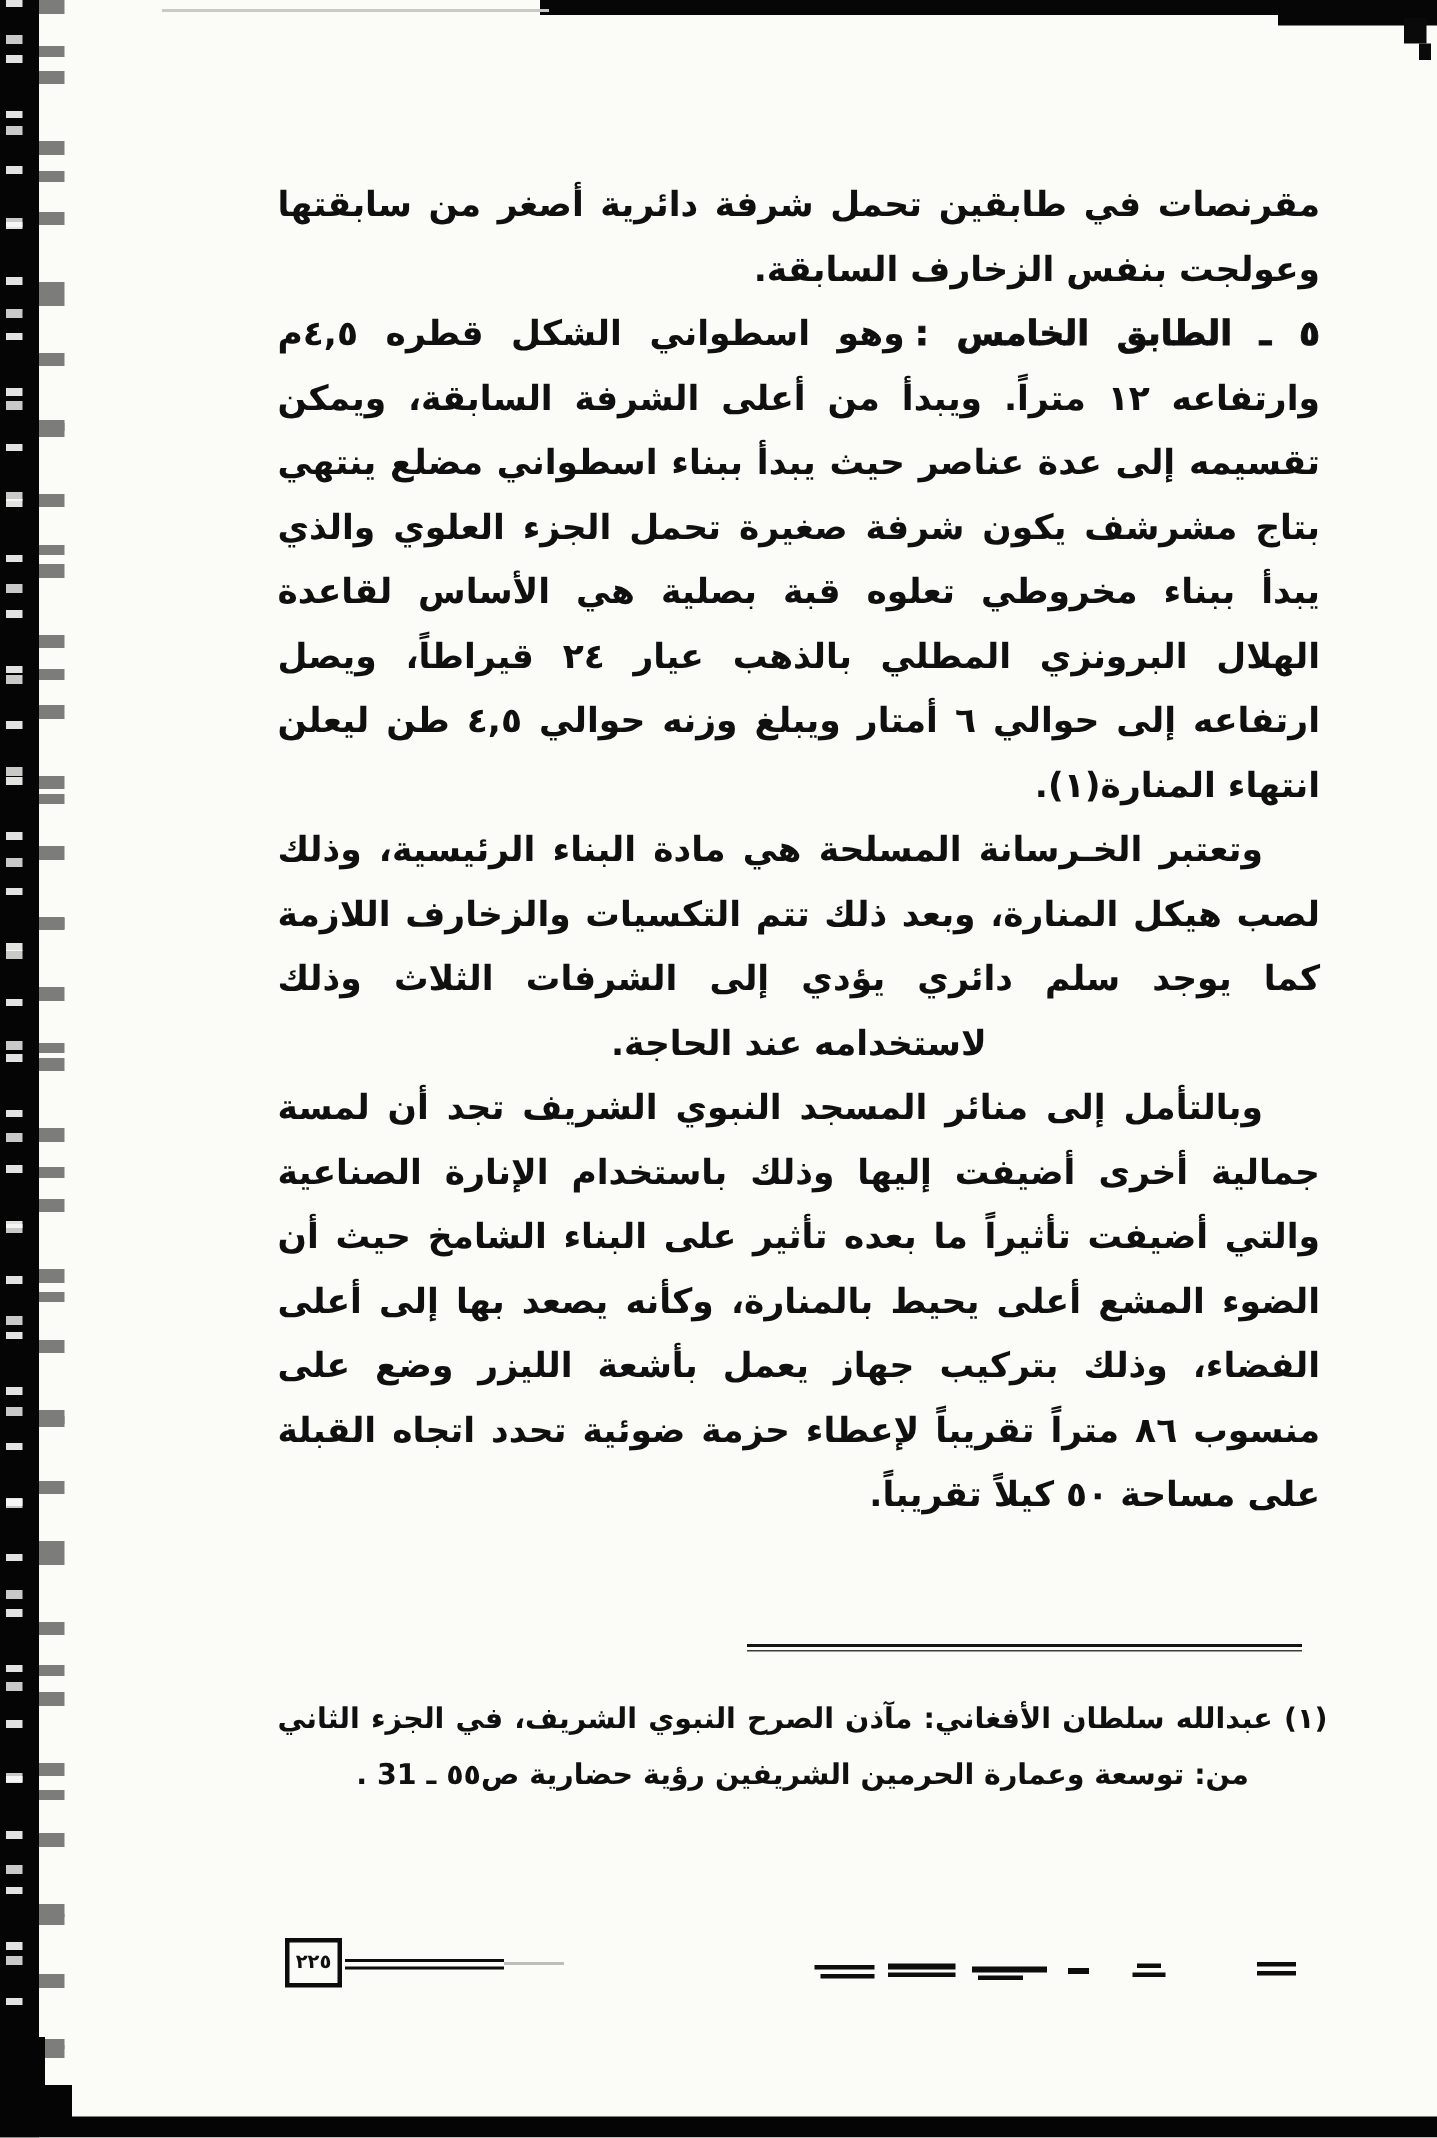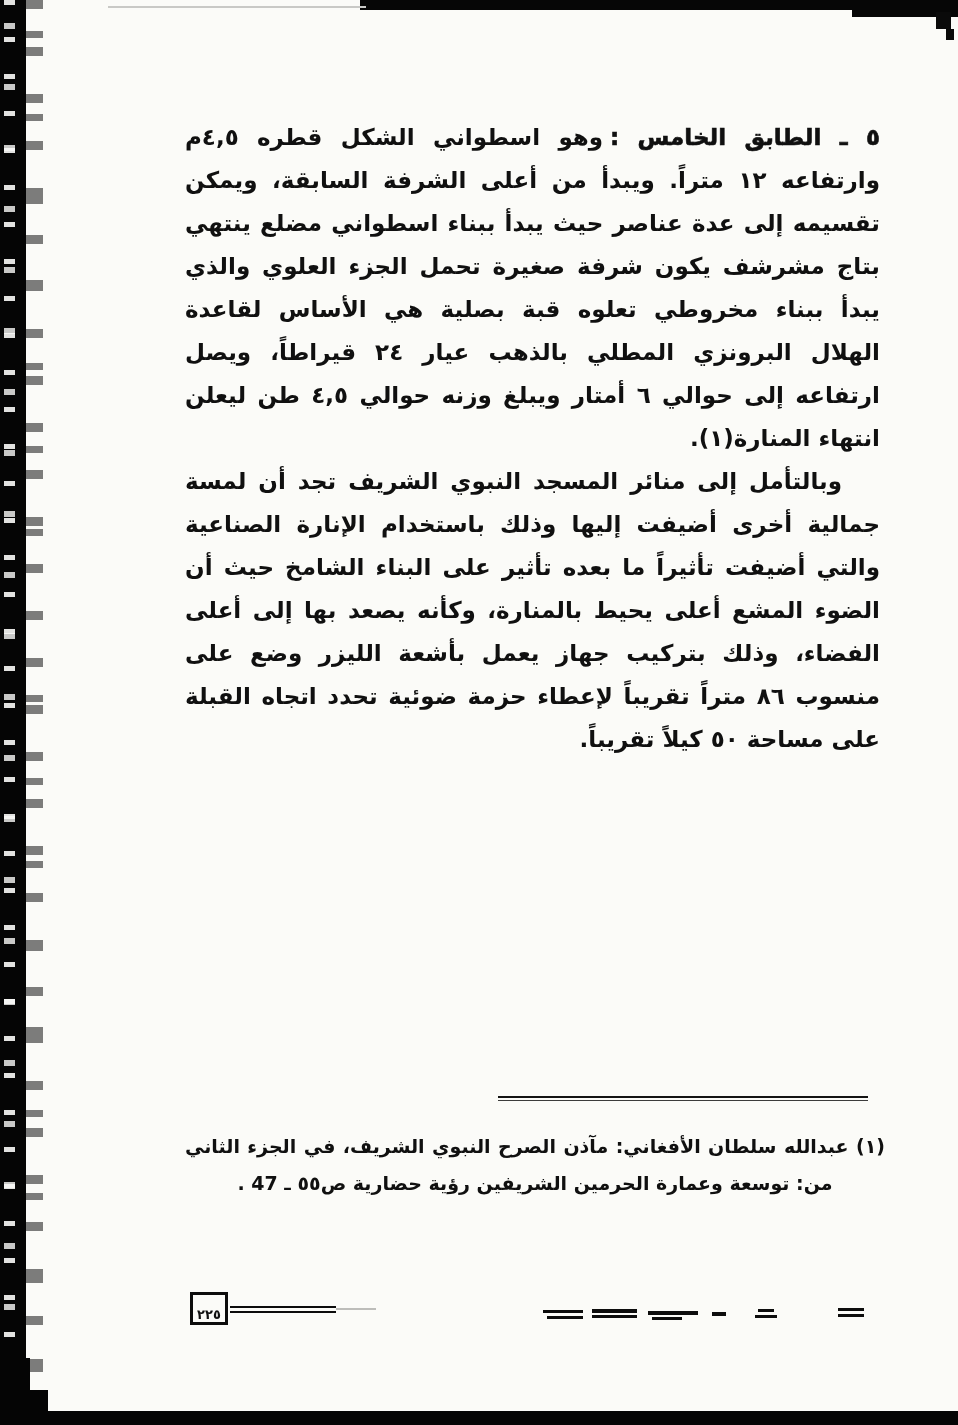--- a/index.html
+++ b/index.html
@@ -64,21 +64,21 @@
     direction:rtl;
   }
   .fn { text-align:justify; }
   .fn1 { text-align-last:center; }
   .fn2 { text-indent:70px; }
 
   
   .page-num-box {
     left:190px; top:1292px; width:38px; height:33px;
     border:3px solid #0c0c0c; background:#fbfbf8;
-    display:flex; align-items:flex-end; justify-content:center;
+    display:flex; align-items:center; justify-content:center;
     font-size:13px; font-weight:bold; letter-spacing:1px;
     direction:rtl;
   }
   .page-num-rule-a { left:230px; top:1306px; width:106px; height:2px; background:#0c0c0c; }
   .page-num-rule-b { left:230px; top:1311px; width:106px; height:2px; background:#0c0c0c; }
   .page-num-rule-faint { left:336px; top:1308px; width:40px; height:2px; background:#bdbdba; }
 
   
   .bleed { background:#0d0d0d; }
   .bl1  { left:543px; top:1310px; width:40px; height:3px; }
@@ -102,27 +102,29 @@
 <div class="abs top-strip-main"></div>
 <div class="abs top-strip-corner"></div>
 <div class="abs top-faint-line"></div>
 <div class="abs top-right-mark-a"></div>
 <div class="abs top-right-mark-b"></div>
 <div class="abs bottom-strip"></div>
 <div class="abs bottom-left-blob-a"></div>
 <div class="abs bottom-left-blob-b"></div>
 
 <main class="abs text-block">
+  <p class="par">مقرنصات في طابقين تحمل شرفة دائرية أصغر من سابقتها وعولجت بنفس الزخارف السابقة.</p>
   <p class="par"><span class="lead">٥ ـ الطابق الخامس :</span><span>وهو اسطواني الشكل قطره ٤,٥م وارتفاعه ١٢ متراً. ويبدأ من أعلى الشرفة السابقة، ويمكن تقسيمه إلى عدة عناصر حيث يبدأ ببناء اسطواني مضلع ينتهي بتاج مشرشف يكون شرفة صغيرة تحمل الجزء العلوي والذي يبدأ ببناء مخروطي تعلوه قبة بصلية هي الأساس لقاعدة الهلال البرونزي المطلي بالذهب عيار ٢٤ قيراطاً، ويصل ارتفاعه إلى حوالي ٦ أمتار ويبلغ وزنه حوالي ٤,٥ طن ليعلن انتهاء المنارة(١).</span></p>
+  <p class="par indent center-last">وتعتبر الخـرسانة المسلحة هي مادة البناء الرئيسية، وذلك لصب هيكل المنارة، وبعد ذلك تتم التكسيات والزخارف اللازمة كما يوجد سلم دائري يؤدي إلى الشرفات الثلاث وذلك لاستخدامه عند الحاجة.</p>
   <p class="par indent">وبالتأمل إلى منائر المسجد النبوي الشريف تجد أن لمسة جمالية أخرى أضيفت إليها وذلك باستخدام الإنارة الصناعية والتي أضيفت تأثيراً ما بعده تأثير على البناء الشامخ حيث أن الضوء المشع أعلى يحيط بالمنارة، وكأنه يصعد بها إلى أعلى الفضاء، وذلك بتركيب جهاز يعمل بأشعة الليزر وضع على منسوب ٨٦ متراً تقريباً لإعطاء حزمة ضوئية تحدد اتجاه القبلة على مساحة ٥٠ كيلاً تقريباً.</p>
 </main>
 
 <div class="abs fn-separator"></div>
 <div class="abs footnotes">
-  <p class="fn fn1"><span>(١)</span> <span>عبدالله سلطان الأفغاني: مآذن الصرح النبوي الشريف، في الجزء الثاني من: توسعة وعمارة الحرمين الشريفين رؤية حضارية ص٥٥ ـ 47 .</span></p>
+  <p class="fn fn1"><span>(١)</span> <span>عبدالله سلطان الأفغاني: مآذن الصرح النبوي الشريف، في الجزء الثاني من: توسعة وعمارة الحرمين الشريفين رؤية حضارية ص٥٥ ـ 31 .</span></p>
 </div>
 
 <div class="abs page-num-box">
   <span>٢٢٥</span>
 </div>
 <div class="abs page-num-rule-a"></div>
 <div class="abs page-num-rule-b"></div>
 <div class="abs page-num-rule-faint"></div>
 
 <div class="abs bleed bl1"></div>

